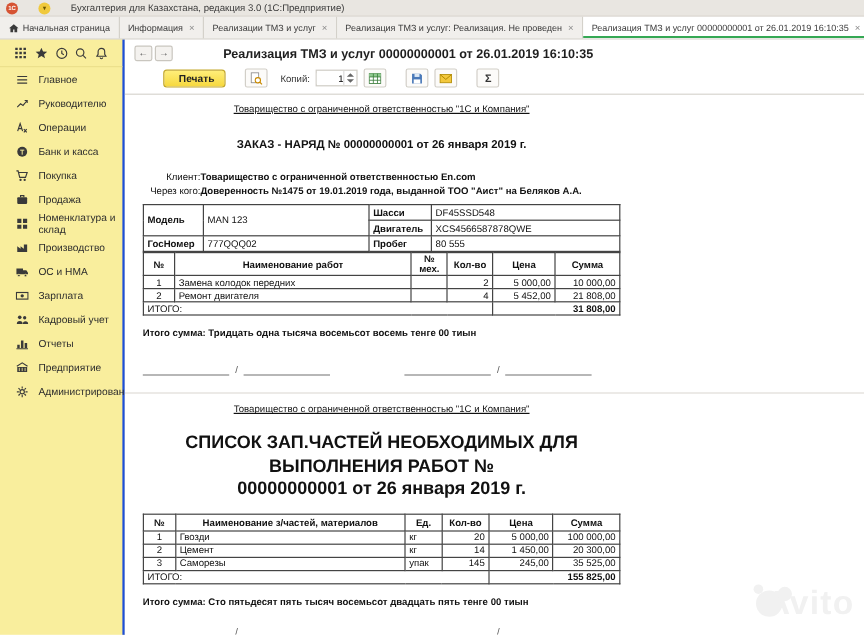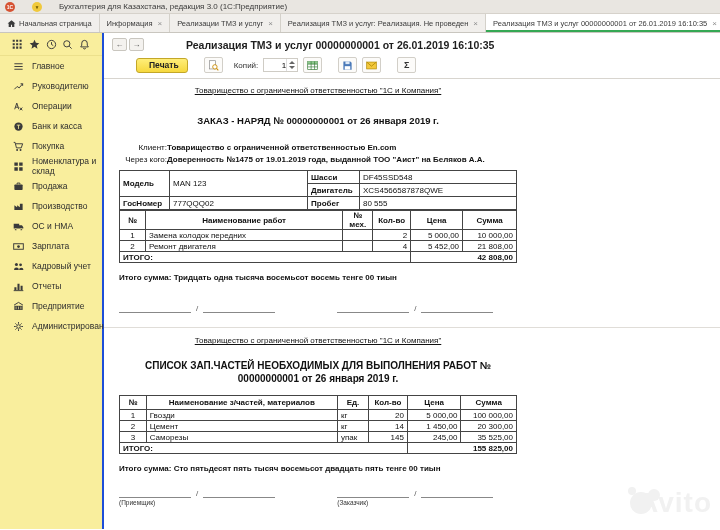--- a/index.html
+++ b/index.html
@@ -58,34 +58,34 @@
 
   table { border-collapse:collapse; font-size:8px; color:#111; }
   .vtable { margin-top:5px; width:398px; border:1.5px solid #222; }
   .vtable td { border:1px solid #444; height:13px; padding:0 3px; }
   .vtable td.lbl { font-weight:bold; }
 
   .wtable { width:398px; border:1.5px solid #222; margin-top:0; }
   .wtable th { border:1px solid #444; font-weight:bold; text-align:center; height:14px; padding:0 2px; }
   .wtable td { border:1px solid #444; height:11px; padding:0 3px; }
   .wtable .r { text-align:right; } .wtable .c { text-align:center; }
-  .wtable .total-lbl { font-weight:bold; } .wtable .total-val { font-weight:bold; text-align:right; }
+  .wtable .total-lbl { font-weight:normal; } .wtable .total-val { font-weight:bold; text-align:right; }
 
   .sum-text { font-weight:bold; margin-top:10px; font-size:8px; }
 
   .sig-row { display:flex; margin-top:22px; }
   .sig-pair { display:flex; align-items:flex-end; gap:5px; }
   .sig-line { width:72px; border-bottom:1px solid #888; height:9px; }
   .sig-slash { font-size:8px; color:#555; line-height:8px; }
   .sig-offset { margin-left:62px; }
   .sig-caption { font-size:6.5px; color:#333; margin-top:1px; }
 
   .page-break { border-top:1px solid #e0ddd8; margin:14px 0 8px -15px; }
 
-  .title2 { text-align:center; font-weight:bold; font-size:10px; margin-top:14px; line-height:1.3; }
+  .title2 { text-align:center; font-weight:bold; font-size:15px; margin-top:14px; line-height:1.3; }
 
   
   .watermark { position:absolute; right:8px; bottom:10px; display:flex; align-items:center; opacity:1; }
   .wm-c1 { width:22px; height:22px; border-radius:50%; background:#f1f1f1; }
   .wm-c2 { width:12px; height:12px; border-radius:50%; background:#f1f1f1; margin:-16px 0 0 -4px; }
   .wm-c3 { width:8px; height:8px; border-radius:50%; background:#f1f1f1; align-self:flex-start; margin-left:-32px; }
   .wm-text { font-size:28px; font-weight:bold; color:#f1f1f1; letter-spacing:1px; margin-left:2px; }
 
   svg { display:block; }
   .ic { stroke:#3a3a3a; fill:none; stroke-width:1.4; }
@@ -178,30 +178,30 @@
     <div class="side-item">
       <svg viewBox="0 0 16 16">
           <path class="ic" d="M1 2h2l2 8h7l2-6H4"></path>
           <circle class="icf" cx="6" cy="13" r="1.4"></circle>
           <circle class="icf" cx="11" cy="13" r="1.4"></circle>
         </svg>
       <span>Покупка</span>
     </div>
     <div class="side-item">
       <svg viewBox="0 0 16 16">
-          <path class="icf" d="M2 2h5v5H2zM9 2h5v5H9zM2 9h5v5H2zM9 9h5v5H9z"></path>
-        </svg>
-      <span>Номенклатура и склад</span>
-    </div>
-    <div class="side-item">
-      <svg viewBox="0 0 16 16">
           <rect class="icf" x="2" y="5" width="12" height="8" rx="1"></rect>
           <path class="ic" d="M6 5V3h4v2"></path>
         </svg>
       <span>Продажа</span>
+    </div>
+    <div class="side-item">
+      <svg viewBox="0 0 16 16">
+          <path class="icf" d="M2 2h5v5H2zM9 2h5v5H9zM2 9h5v5H2zM9 9h5v5H9z"></path>
+        </svg>
+      <span>Номенклатура и склад</span>
     </div>
     <div class="side-item">
       <svg viewBox="0 0 16 16">
           <path class="icf" d="M2 13V6l4 3V6l4 3V4h4v9z"></path>
         </svg>
       <span>Производство</span>
     </div>
     <div class="side-item">
       <svg viewBox="0 0 16 16">
           <path class="icf" d="M1 4h8v7H1zM9 6h4l2 3v2H9z"></path>
@@ -367,21 +367,21 @@
         <tr>
           <td class="c">2</td>
           <td>Ремонт двигателя</td>
           <td></td>
           <td class="r">4</td>
           <td class="r">5 452,00</td>
           <td class="r">21 808,00</td>
         </tr>
         <tr>
           <td class="total-lbl" colspan="4">ИТОГО:</td>
-          <td class="total-val" colspan="2">42 808,00</td>
+          <td class="total-val" colspan="2">31 808,00</td>
         </tr>
       </tbody>
         </table>
 
       <div class="docw sum-text">Итого сумма: Тридцать одна тысяча восемьсот восемь тенге 00 тиын</div>
 
       <div class="docw sig-row">
         <div class="sig-pair">
           <div class="sig-line"></div>
           <span class="sig-slash">/</span>

